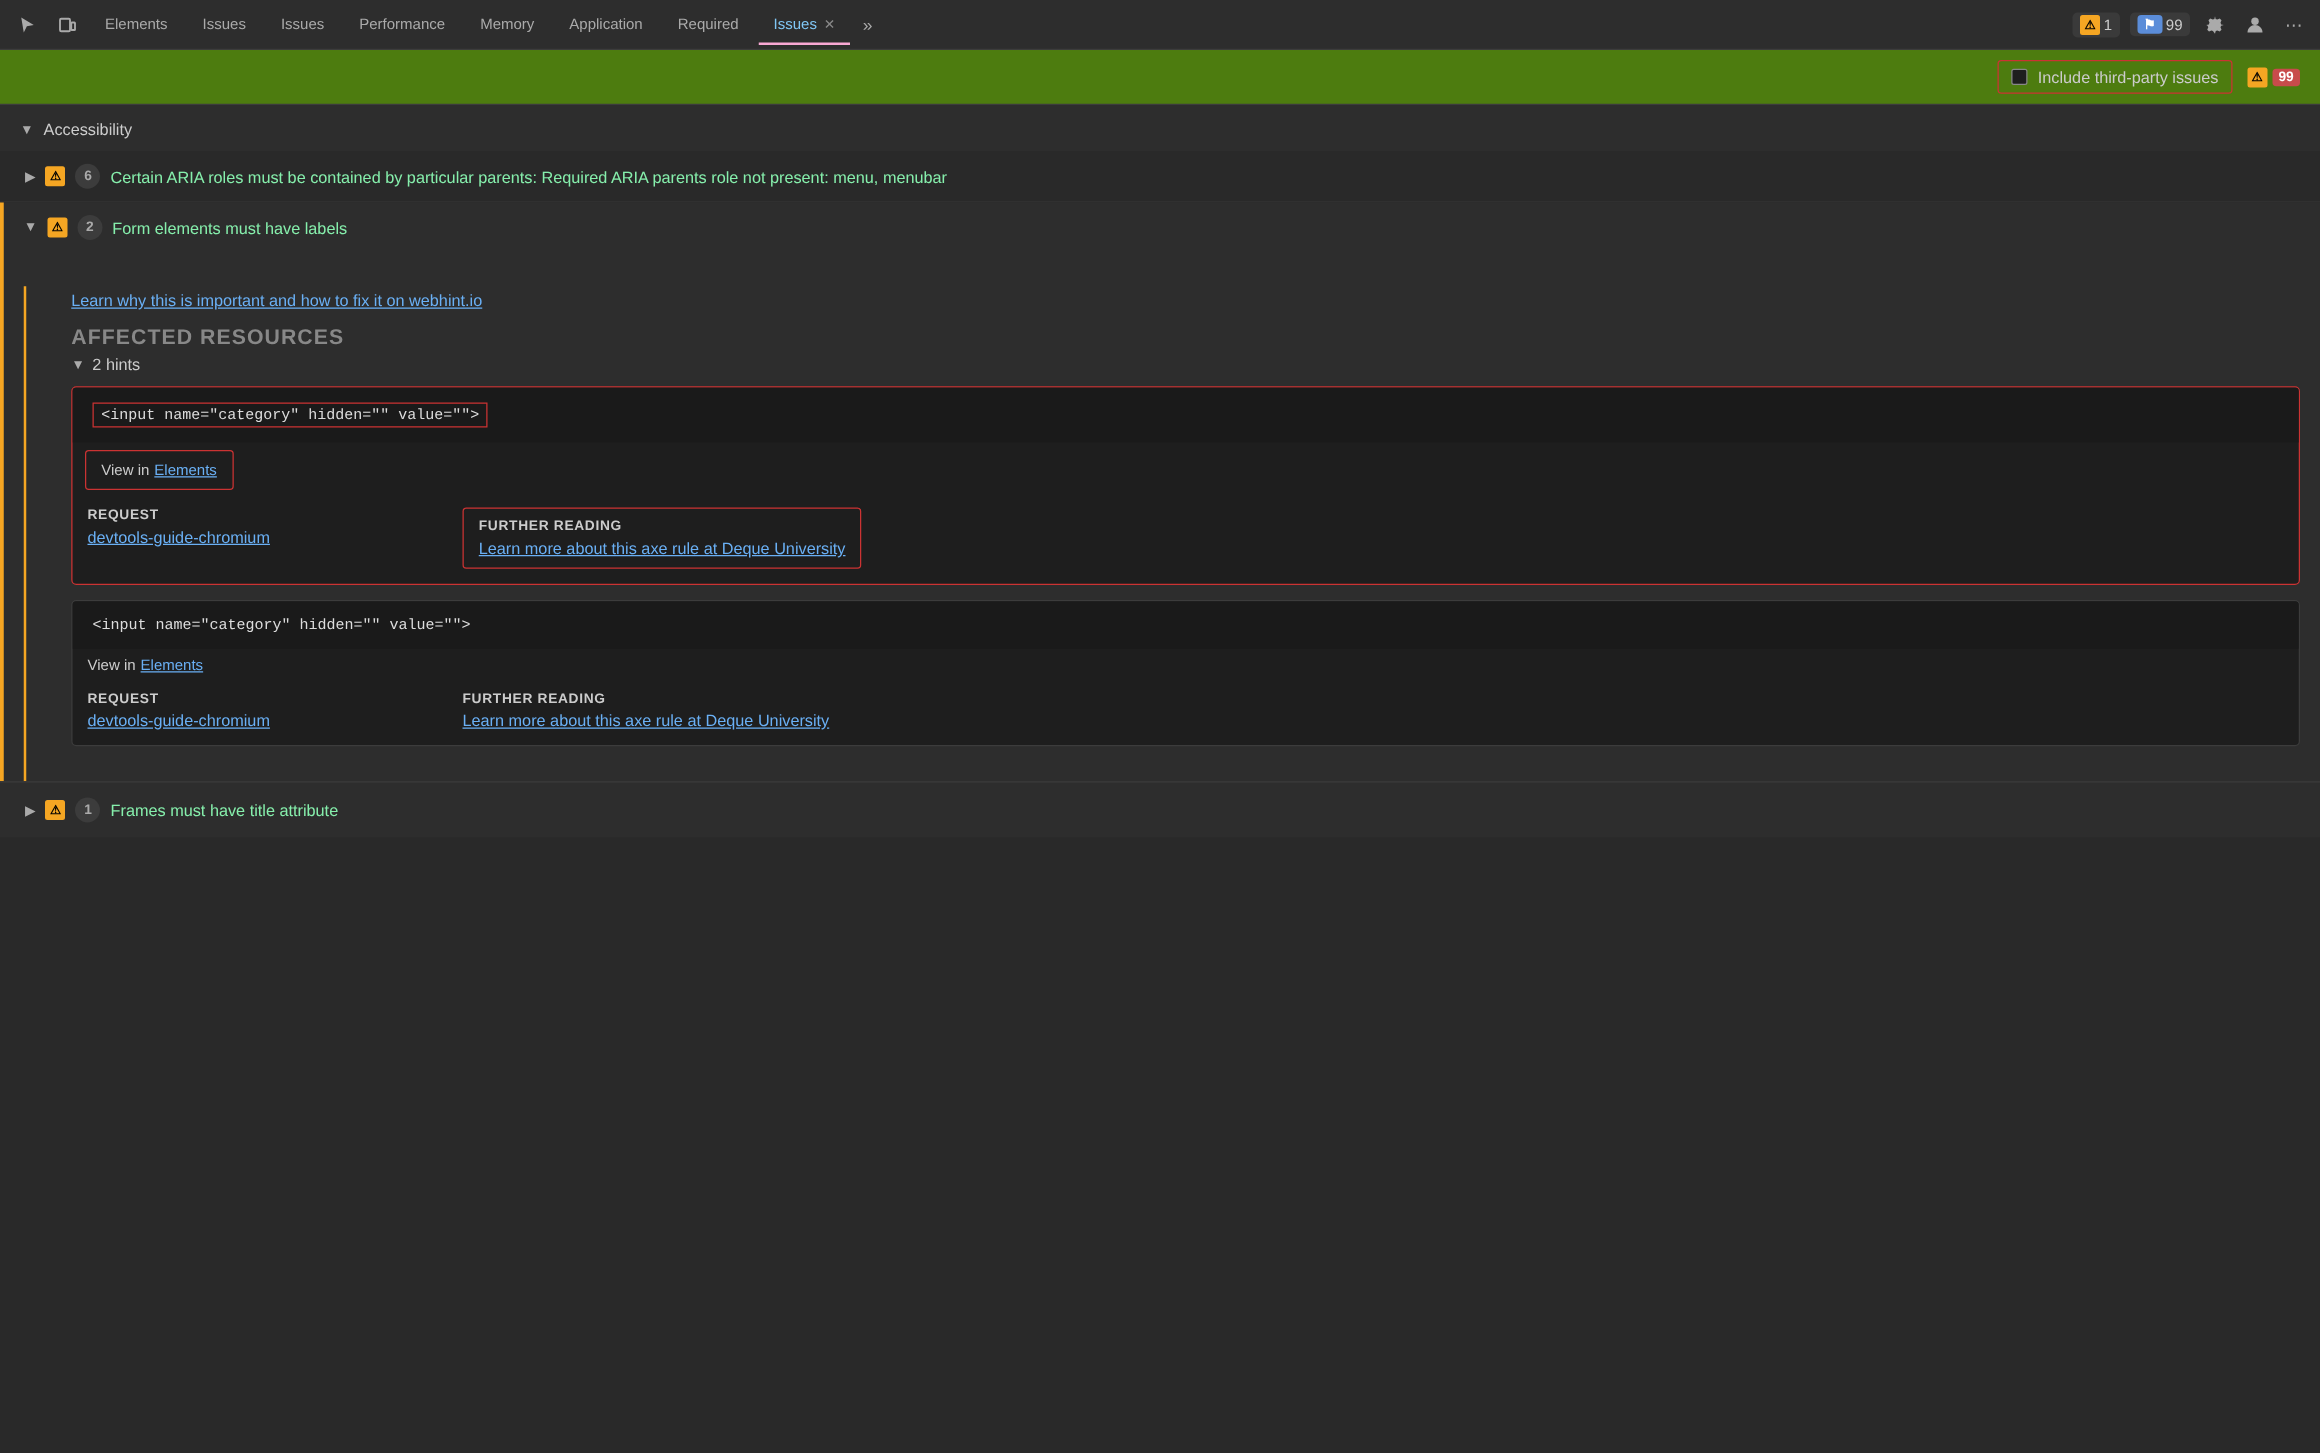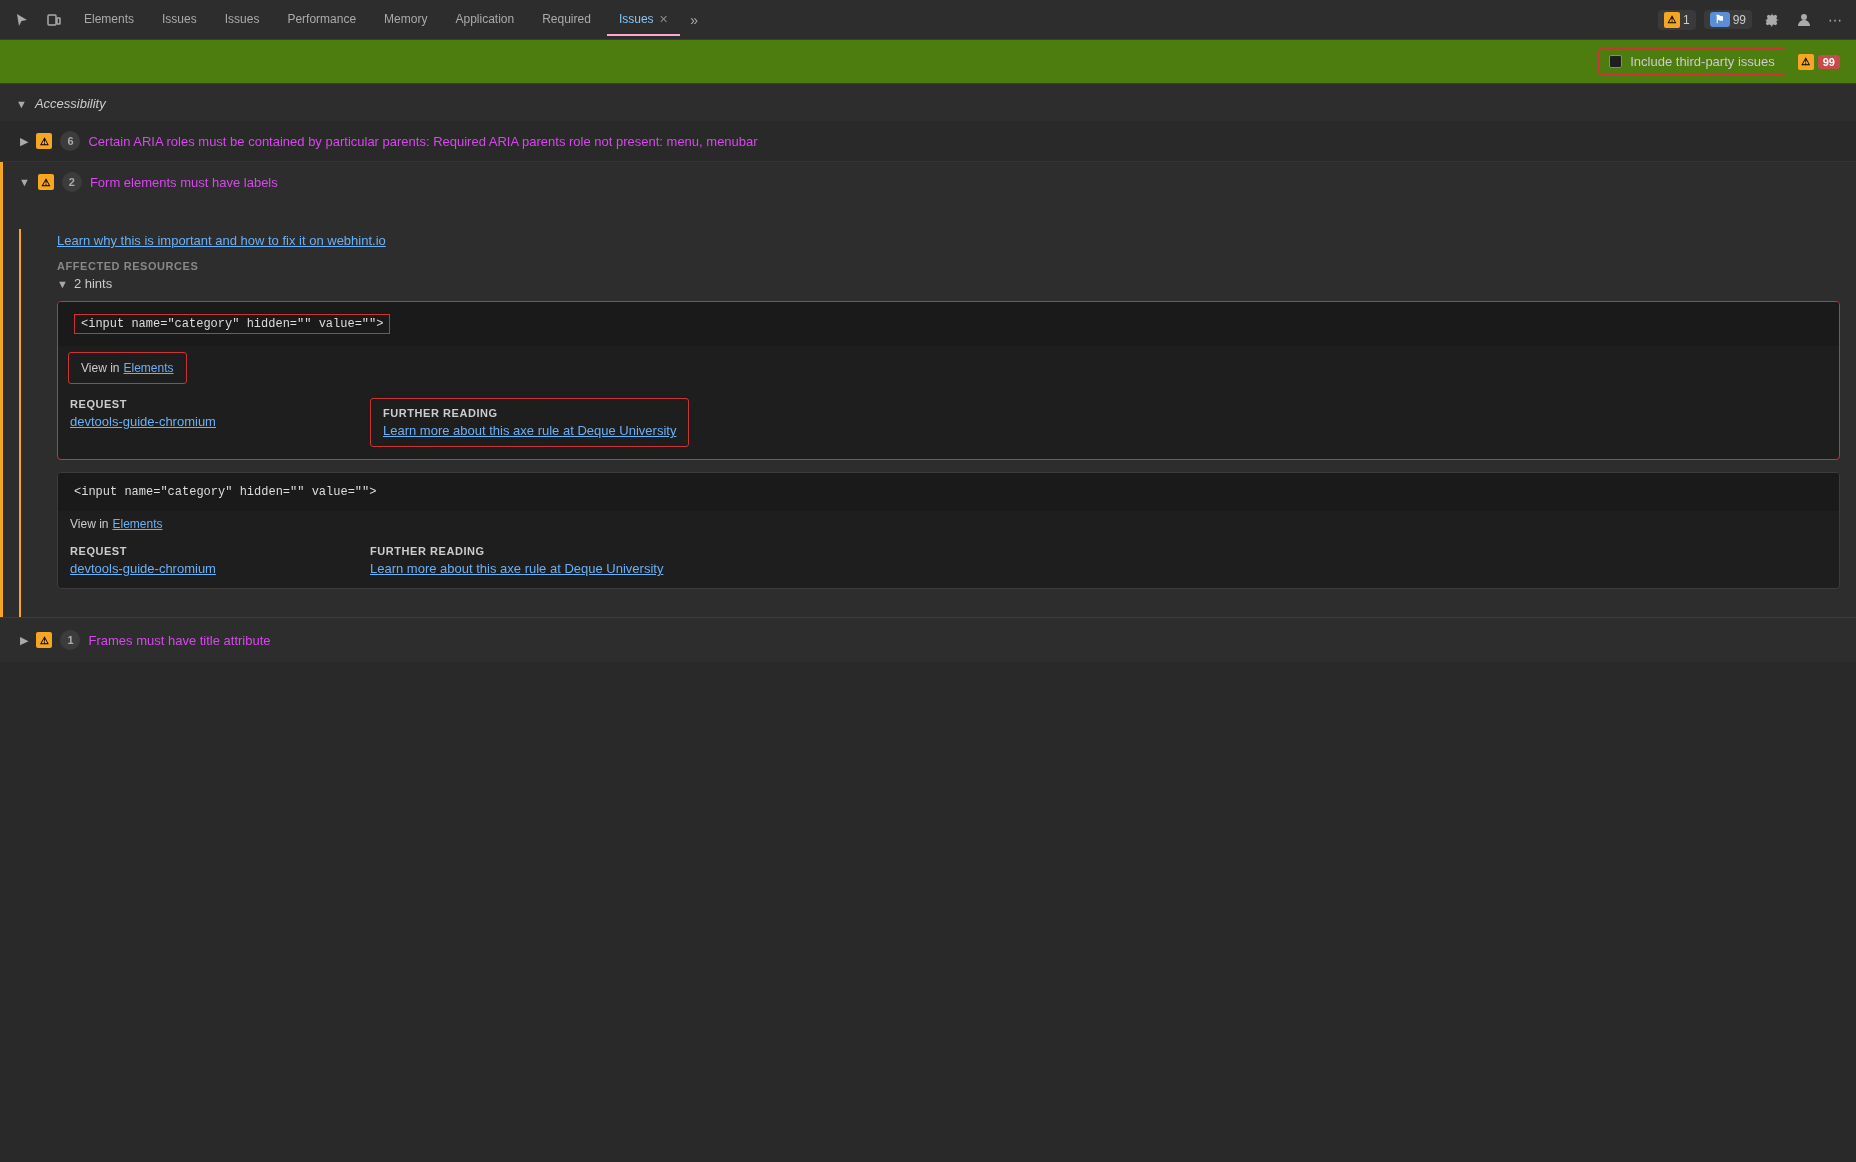--- a/index.html
+++ b/index.html
@@ -131,21 +131,20 @@
       display: flex;
       align-items: center;
       gap: 8px;
       padding: 12px 16px 10px 16px;
       background: #2d2d2d;
     }
     .section-title {
       color: #ccc;
       font-size: 13px;
       font-weight: 500;
-      font-style: italic;
     }
     .chevron-icon {
       color: #aaa;
       font-size: 11px;
       cursor: pointer;
     }
 
     
     .issue-row {
       display: flex;
@@ -161,21 +160,21 @@
       border-radius: 50%;
       width: 20px;
       height: 20px;
       font-size: 11px;
       font-weight: bold;
       display: inline-flex;
       align-items: center;
       justify-content: center;
     }
     .issue-text {
-      color: #d946ef;
+      color: #86efac;
       font-size: 13px;
     }
 
     
     .issue-expanded {
       background: #2d2d2d;
       border-left: 3px solid #f5a623;
       margin-left: 0;
     }
     .issue-expanded-header {
@@ -188,21 +187,21 @@
       padding: 4px 16px 16px 36px;
       margin-top: 27px;
     }
     .link-blue {
       color: #6ab0f5;
       text-decoration: underline;
       cursor: pointer;
     }
     .affected-label {
       color: #888;
-      font-size: 11px;
+      font-size: 17px;
       font-weight: bold;
       letter-spacing: 0.05em;
       text-transform: uppercase;
       margin-top: 12px;
       margin-bottom: 4px;
     }
     .hints-row {
       display: flex;
       align-items: center;
       gap: 6px;

